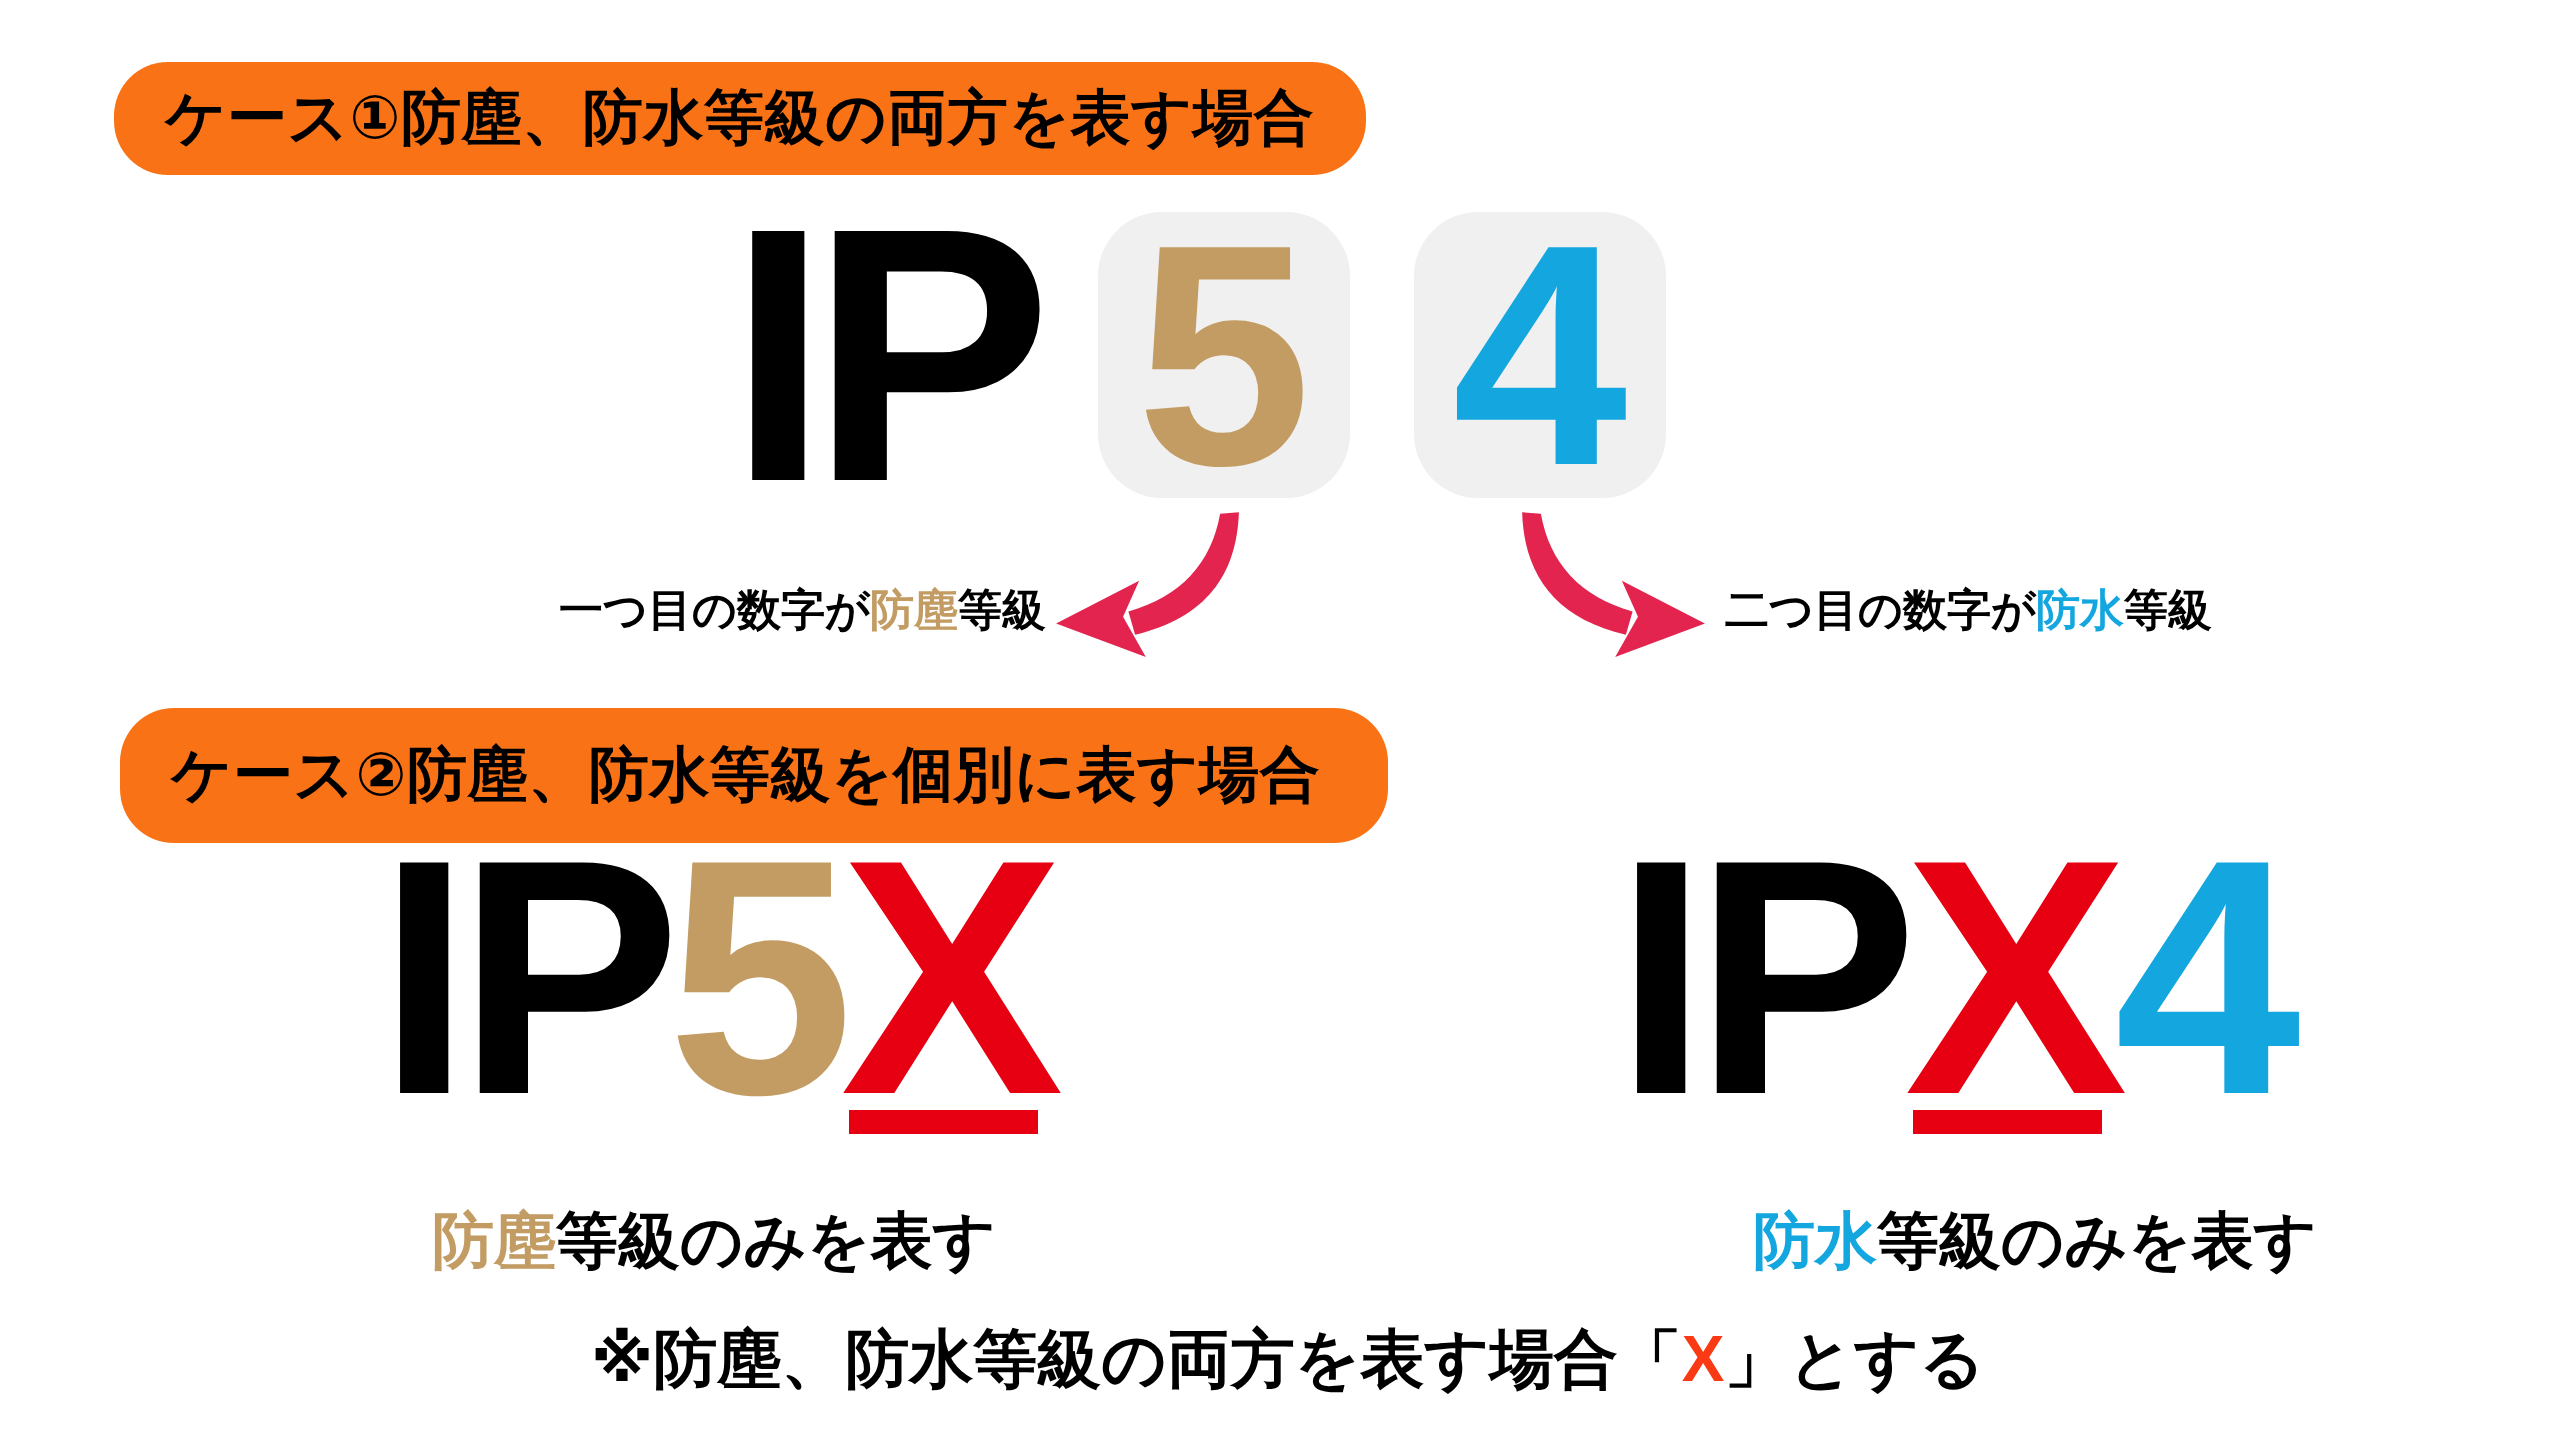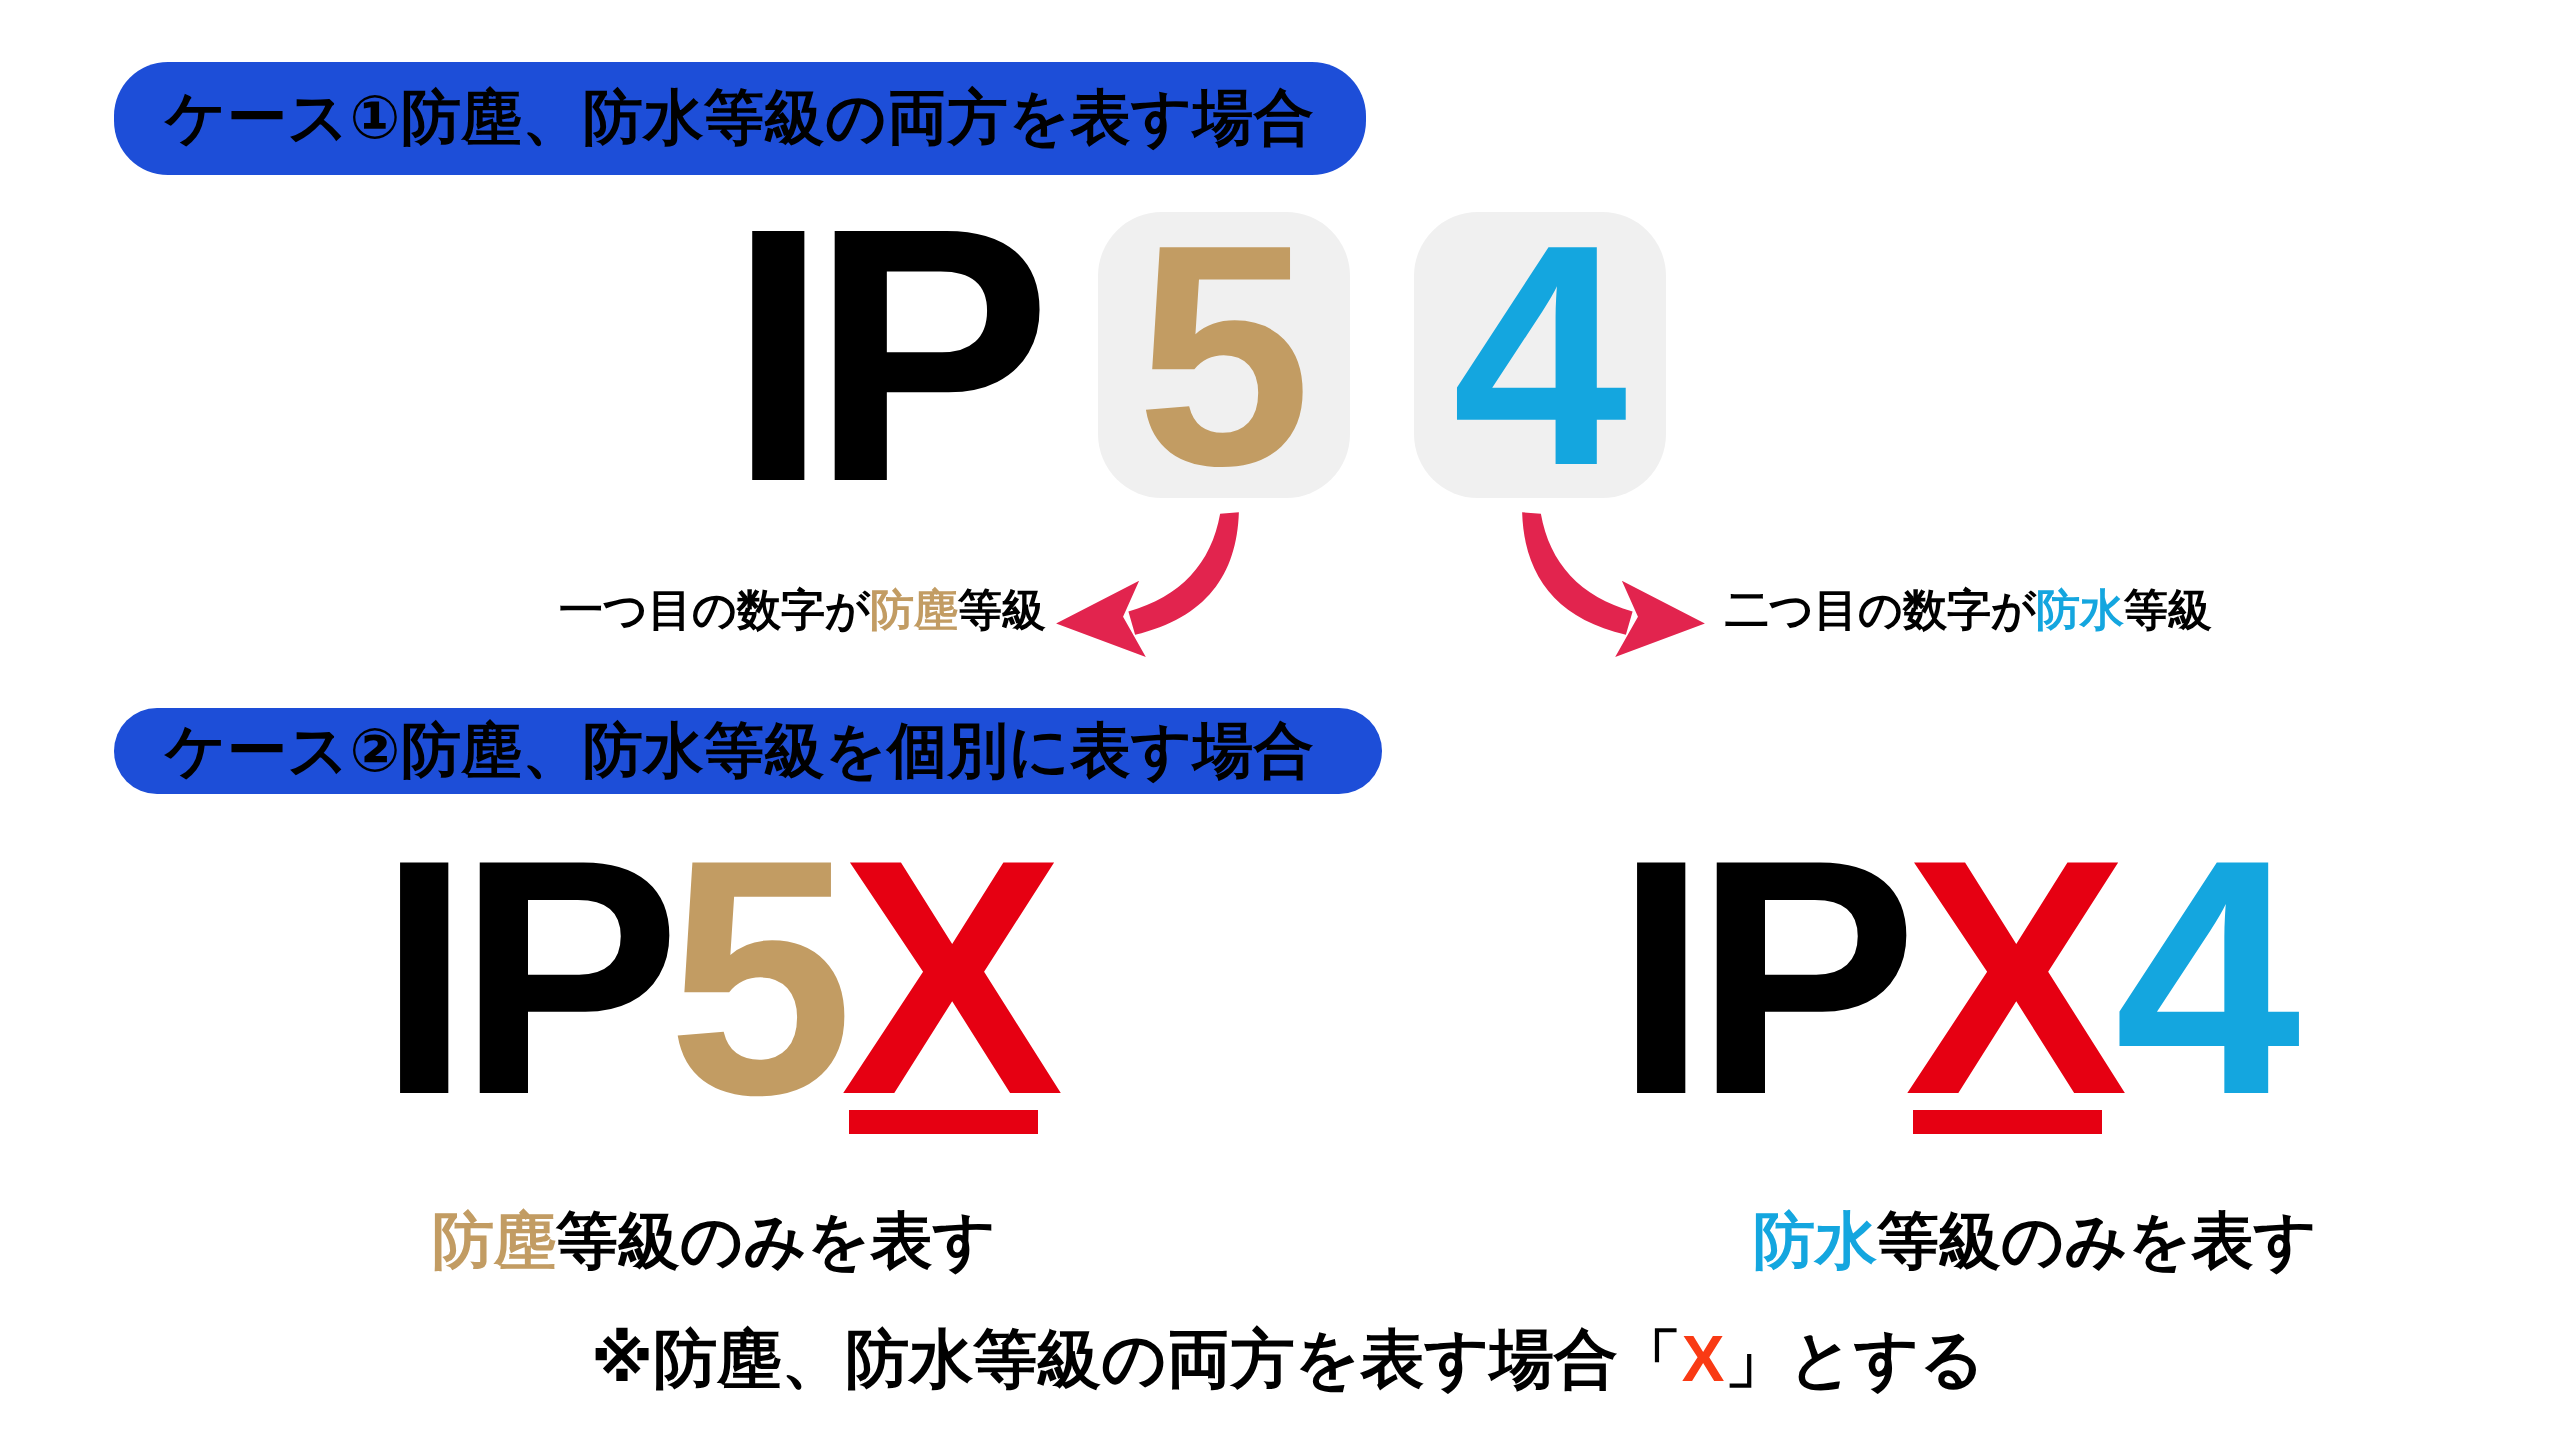--- a/index.html
+++ b/index.html
@@ -7,33 +7,33 @@
     width: 2576px; height: 1449px;
     background: #ffffff;
     font-family: "Liberation Sans", "DejaVu Sans", sans-serif;
     color: #000;
     overflow: hidden;
   }
 
   
   .pill {
     position: absolute;
-    background: #1d4ed8;
+    background: #f97316;
     border-radius: 54px;
     display: flex;
     align-items: center;
     padding: 0 51px;
     box-sizing: border-box;
     font-weight: bold;
     font-size: 60px;
     letter-spacing: 0.01em;
     white-space: nowrap;
   }
   #case1-pill { left: 114px; top: 62px;  width: 1252px; height: 113px; }
-  #case2-pill { left: 114px; top: 708px; width: 1268px; height: 86px; }
+  #case2-pill { left: 120px; top: 708px; width: 1268px; height: 135px; }
 
   
   #ip54-row {
     position: absolute;
     left: 728px; top: 200px; height: 310px;
     display: flex; align-items: center; gap: 64px;
   }
   #ip54-row .ip-prefix {
     font-size: 362px; font-weight: bold; line-height: 1;
     letter-spacing: -0.05em;

